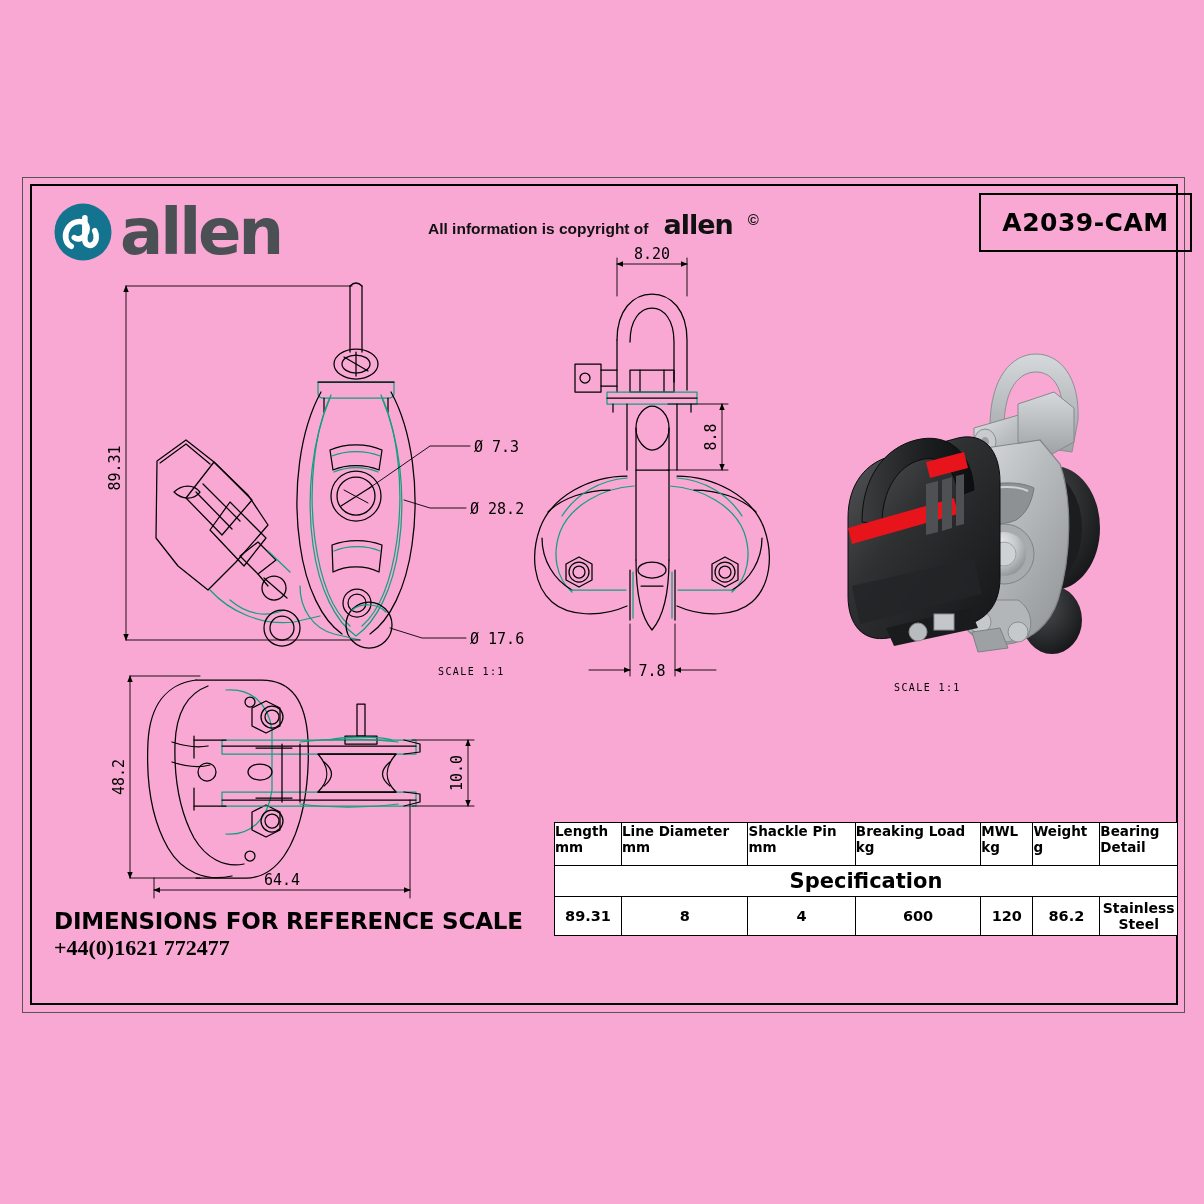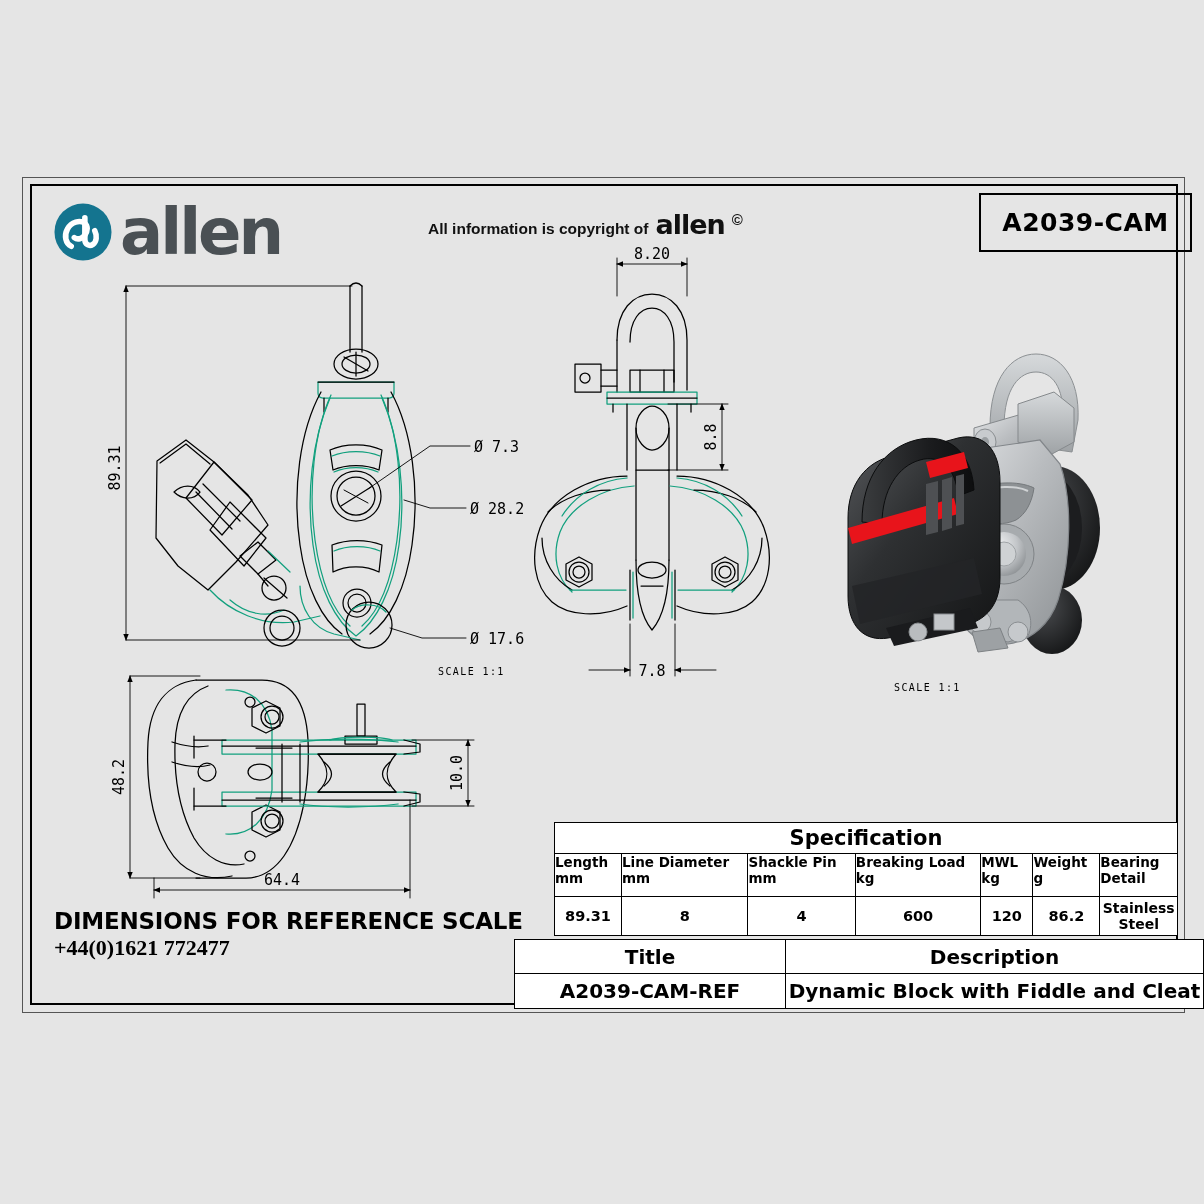--- a/index.html
+++ b/index.html
@@ -1,34 +1,34 @@
 <!DOCTYPE html>
 <html><head>
 <meta charset="utf-8">
 <title>A2039-CAM Technical Drawing</title>
 <style>
   html,body{margin:0;padding:0;background:#ffffff;}
   body{width:1204px;height:1204px;overflow:hidden;
        font-family:"Liberation Sans","DejaVu Sans",sans-serif;color:#000;}
-  #sheet{position:relative;width:1204px;height:1204px;background:#e5e5e5;}
+  #sheet{position:relative;width:1204px;height:1204px;background:#f9a8d4;}
 
   
   .outer-frame{position:absolute;left:22px;top:177px;width:1163px;height:836px;
                border:1.5px solid #555;box-sizing:border-box;}
   .inner-frame{position:absolute;left:30px;top:184px;width:1148px;height:821px;
                border:2px solid #000;box-sizing:border-box;}
 
   
   .logo-wrap{position:absolute;left:52px;top:201px;display:flex;align-items:center;gap:6px;}
   .logo-mark{width:62px;height:62px;display:block;}
   .logo-word{font-family:"DejaVu Sans",sans-serif;font-size:64px;font-weight:700;
              color:#4a5054;letter-spacing:-3px;line-height:62px;}
 
   
-  .copyright{position:absolute;left:428px;top:209px;display:flex;align-items:baseline;gap:7px;
+  .copyright{position:absolute;left:428px;top:209px;display:flex;align-items:baseline;gap:15px;
              font-size:15.5px;font-weight:600;color:#111;white-space:nowrap;}
   .copyright .cw{font-family:"DejaVu Sans",sans-serif;font-size:27px;font-weight:700;
                  color:#111;letter-spacing:-1px;}
   .copyright .cc{font-size:15px;vertical-align:super;position:relative;top:-9px;}
 
   
   .pn-box{position:absolute;left:955px;top:193px;width:213px;height:59px;
           border:2px solid #000;box-sizing:border-box;
           display:flex;align-items:center;justify-content:center;margin-left:24px;}
   .pn-box span{font-family:"DejaVu Sans",sans-serif;font-size:25px;font-weight:700;
@@ -425,23 +425,20 @@
     <circle cx="96" cy="300" r="9" fill="#b9bcbf" stroke="#8a8e91"></circle>
     <rect x="112" y="282" width="20" height="16" fill="#c4c7ca" stroke="#8a8e91"></rect>
   </svg>
 
   <div class="scale-lbl" style="left:438px;top:666px;">SCALE   1:1</div>
   <div class="scale-lbl" style="left:894px;top:682px;">SCALE   1:1</div>
 
   <table class="spec-table">
     <tbody>
         <tr>
-      <td class="spec-title" colspan="7">Specification</td>
-    </tr>
-    <tr>
       <td class="spec-head" style="width:62px">
         <div>Length</div>
         <div>mm</div>
       </td>
       <td class="spec-head" style="width:118px">
         <div>Line Diameter</div>
         <div>mm</div>
       </td>
       <td class="spec-head" style="width:100px">
         <div>Shackle Pin</div>
@@ -456,44 +453,35 @@
         <div>kg</div>
       </td>
       <td class="spec-head" style="width:62px">
         <div>Weight</div>
         <div>g</div>
       </td>
       <td class="spec-head" style="width:72px">
         <div>Bearing</div>
         <div>Detail</div>
       </td>
+    </tr>
+    <tr>
+      <td class="spec-title" colspan="7">Specification</td>
     </tr>
     <tr>
       <td class="spec-val">89.31</td>
       <td class="spec-val">8</td>
       <td class="spec-val">4</td>
       <td class="spec-val">600</td>
       <td class="spec-val">120</td>
       <td class="spec-val">86.2</td>
       <td class="spec-val" style="font-size:14px">Stainless Steel</td>
     </tr>
   </tbody>
     </table>
 
-  <table class="title-block">
-    <tbody>
-        <tr>
-      <td class="tb-head" style="width:270px">Title</td>
-      <td class="tb-head">Description</td>
-    </tr>
-    <tr>
-      <td class="tb-val">A2039-CAM-REF</td>
-      <td class="tb-val">Dynamic Block with Fiddle and Cleat</td>
-    </tr>
-  </tbody>
-    </table>
 
   <div class="notes">
     <div class="n1">DIMENSIONS FOR REFERENCE SCALE</div>
     <div class="n3">+44(0)1621 772477</div>
   </div>
 
 </div>
 
 </body></html>

